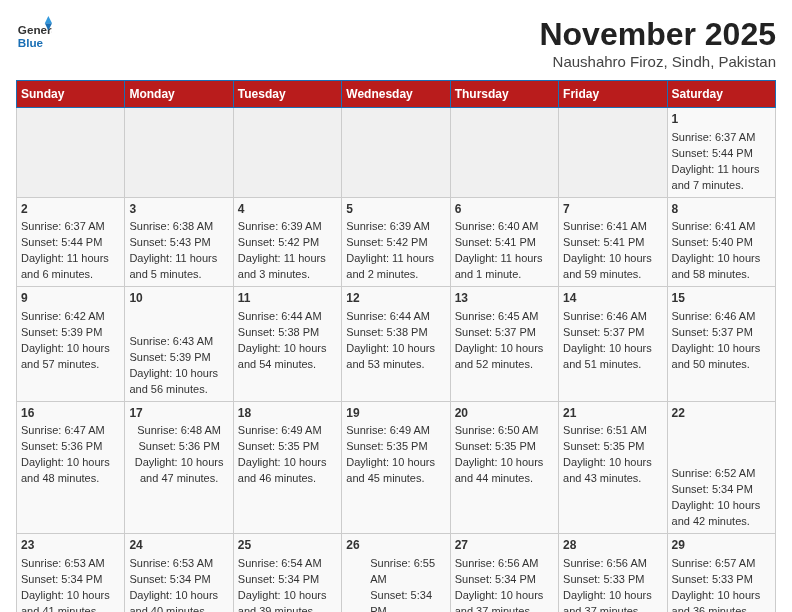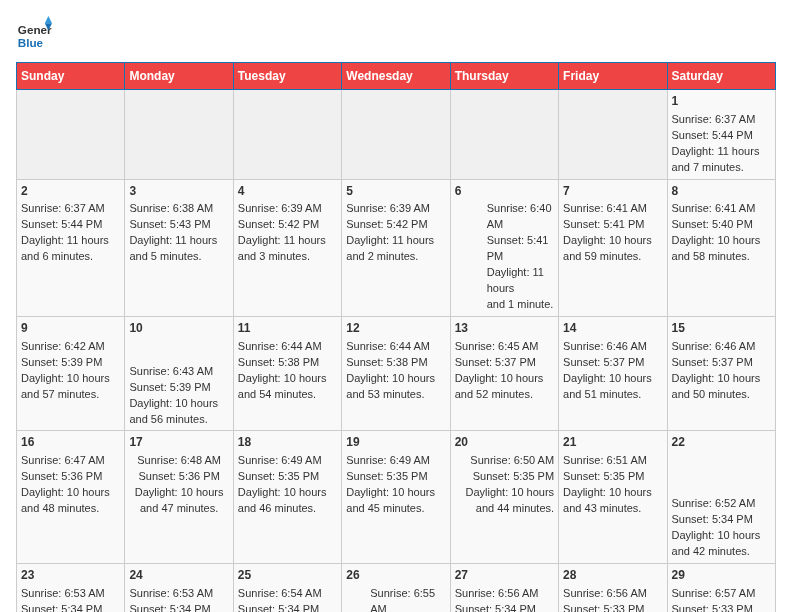--- a/index.html
+++ b/index.html
@@ -36,21 +36,21 @@
     .location-title {
       font-size: 15px;
       color: #444;
     }
     table {
       width: 100%;
       border-collapse: collapse;
       font-size: 11px;
     }
     thead tr th {
-      background-color: #ef4444;
+      background-color: #b91c1c;
       color: #fff;
       padding: 6px 4px;
       text-align: left;
       font-size: 12px;
       font-weight: bold;
       border: 1px solid #1a6fb5;
     }
     tbody tr td {
       vertical-align: top;
       border: 1px solid #ccc;
@@ -82,20 +82,24 @@
 
 <div class="header-area">
   <div class="logo">
     <svg class="logo-icon" viewBox="0 0 40 40">
       <text x="2" y="20" font-size="13" font-weight="bold" fill="#333">General</text>
       <text x="2" y="34" font-size="13" font-weight="bold" fill="#1a6fb5">Blue</text>
       <polygon points="32,8 40,8 36,16" fill="#1a6fb5"></polygon>
       <polygon points="32,8 36,0 40,8" fill="#3399dd"></polygon>
     </svg>
   </div>
+  <div class="title-area">
+    <div class="month-title">November 2025</div>
+    <div class="location-title">Naushahro Firoz, Sindh, Pakistan</div>
+  </div>
 </div>
 
 <table>
   <thead>
     <tr id="weekday-header">
         <th>Sunday</th>
         <th>Monday</th>
         <th>Tuesday</th>
         <th>Wednesday</th>
         <th>Thursday</th>
@@ -143,21 +147,21 @@
         </td>
         <td>
           <span class="day-num">5</span>
           <div class="day-info" style="white-space: pre-line;">Sunrise: 6:39 AM
 Sunset: 5:42 PM
 Daylight: 11 hours
 and 2 minutes.</div>
         </td>
         <td>
           <span class="day-num">6</span>
-          <div class="day-info" style="white-space: pre-line; margin-left: 32px;">Sunrise: 6:40 AM
+          <div class="day-info" style="white-space: pre-line;">Sunrise: 6:40 AM
 Sunset: 5:41 PM
 Daylight: 11 hours
 and 1 minute.</div>
         </td>
         <td>
           <span class="day-num">7</span>
           <div class="day-info" style="white-space: pre-line;">Sunrise: 6:41 AM
 Sunset: 5:41 PM
 Daylight: 10 hours
 and 59 minutes.</div>
@@ -245,21 +249,21 @@
         </td>
         <td>
           <span class="day-num">19</span>
           <div class="day-info" style="white-space: pre-line;">Sunrise: 6:49 AM
 Sunset: 5:35 PM
 Daylight: 10 hours
 and 45 minutes.</div>
         </td>
         <td>
           <span class="day-num">20</span>
-          <div class="day-info" style="white-space: pre-line; text-align: right;">Sunrise: 6:50 AM
+          <div class="day-info" style="white-space: pre-line;">Sunrise: 6:50 AM
 Sunset: 5:35 PM
 Daylight: 10 hours
 and 44 minutes.</div>
         </td>
         <td>
           <span class="day-num">21</span>
           <div class="day-info" style="white-space: pre-line;">Sunrise: 6:51 AM
 Sunset: 5:35 PM
 Daylight: 10 hours
 and 43 minutes.</div>

